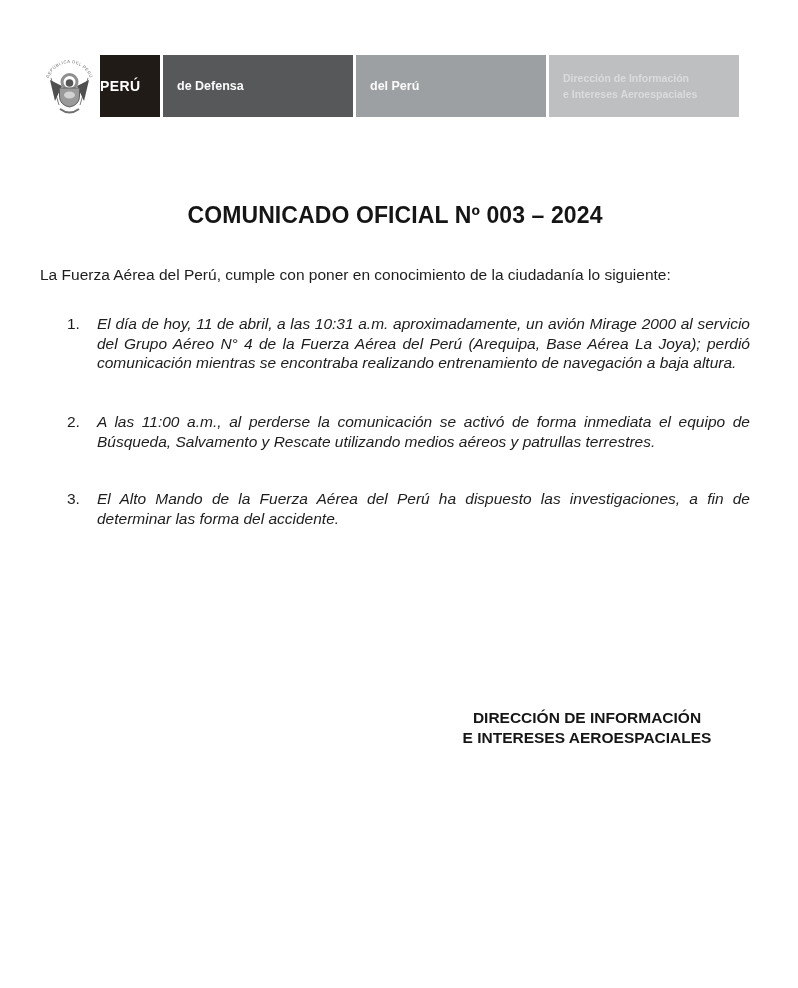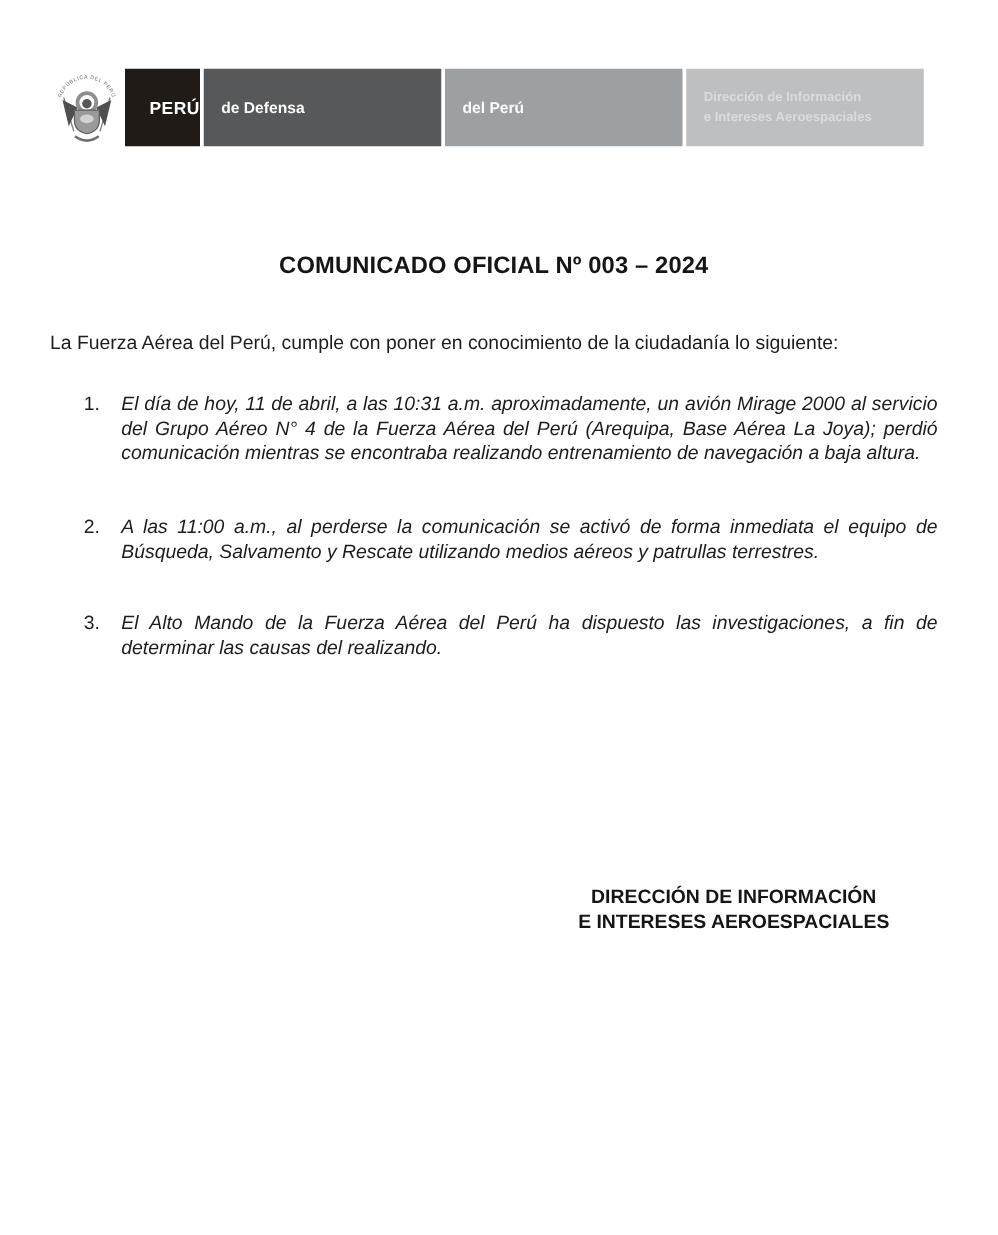--- a/index.html
+++ b/index.html
@@ -29,21 +29,21 @@
     box-sizing: border-box;
     display: flex;
     flex-direction: column;
     justify-content: center;
     font-weight: bold;
   }
   .peru-block {
     width: 60px;
     background: #211b17;
     color: #ffffff;
-    align-items: flex-end;
+    align-items: flex-start;
     font-size: 14px;
     letter-spacing: 0.4px;
   }
   .min-block {
     width: 190px;
     background: #57585a;
     color: #fbfbfb;
     padding-left: 14px;
     font-size: 12.5px;
     line-height: 20px;
@@ -66,21 +66,21 @@
   }
 
   
   .doc-title {
     position: absolute;
     top: 202px;
     left: 0;
     width: 790px;
     text-align: center;
     font-weight: bold;
-    font-size: 19px;
+    font-size: 23px;
     color: #151515;
     letter-spacing: 0.1px;
   }
   .intro {
     position: absolute;
     top: 265px;
     left: 40px;
     width: 716px;
     font-size: 15.5px;
     line-height: 19.5px;
@@ -179,21 +179,21 @@
     <div class="item-text">El día de hoy, 11 de abril, a las 10:31 a.m. aproximadamente, un avión Mirage 2000 al servicio del Grupo Aéreo N° 4 de la Fuerza Aérea del Perú (Arequipa, Base Aérea La Joya); perdió comunicación mientras se encontraba realizando entrenamiento de navegación a baja altura.</div>
   </div>
 
   <div class="list-item item-2">
     <span class="num">2.</span>
     <div class="item-text">A las 11:00 a.m., al perderse la comunicación se activó de forma inmediata el equipo de Búsqueda, Salvamento y Rescate utilizando medios aéreos y patrullas terrestres.</div>
   </div>
 
   <div class="list-item item-3">
     <span class="num">3.</span>
-    <div class="item-text">El Alto Mando de la Fuerza Aérea del Perú ha dispuesto las investigaciones, a fin de determinar las causas del realizando.</div>
+    <div class="item-text">El Alto Mando de la Fuerza Aérea del Perú ha dispuesto las investigaciones, a fin de determinar las forma del accidente.</div>
   </div>
 
 
   <div class="signature">
     <div>DIRECCIÓN DE INFORMACIÓN</div>
     <div>E INTERESES AEROESPACIALES</div>
   </div>
 
 </div>
 

